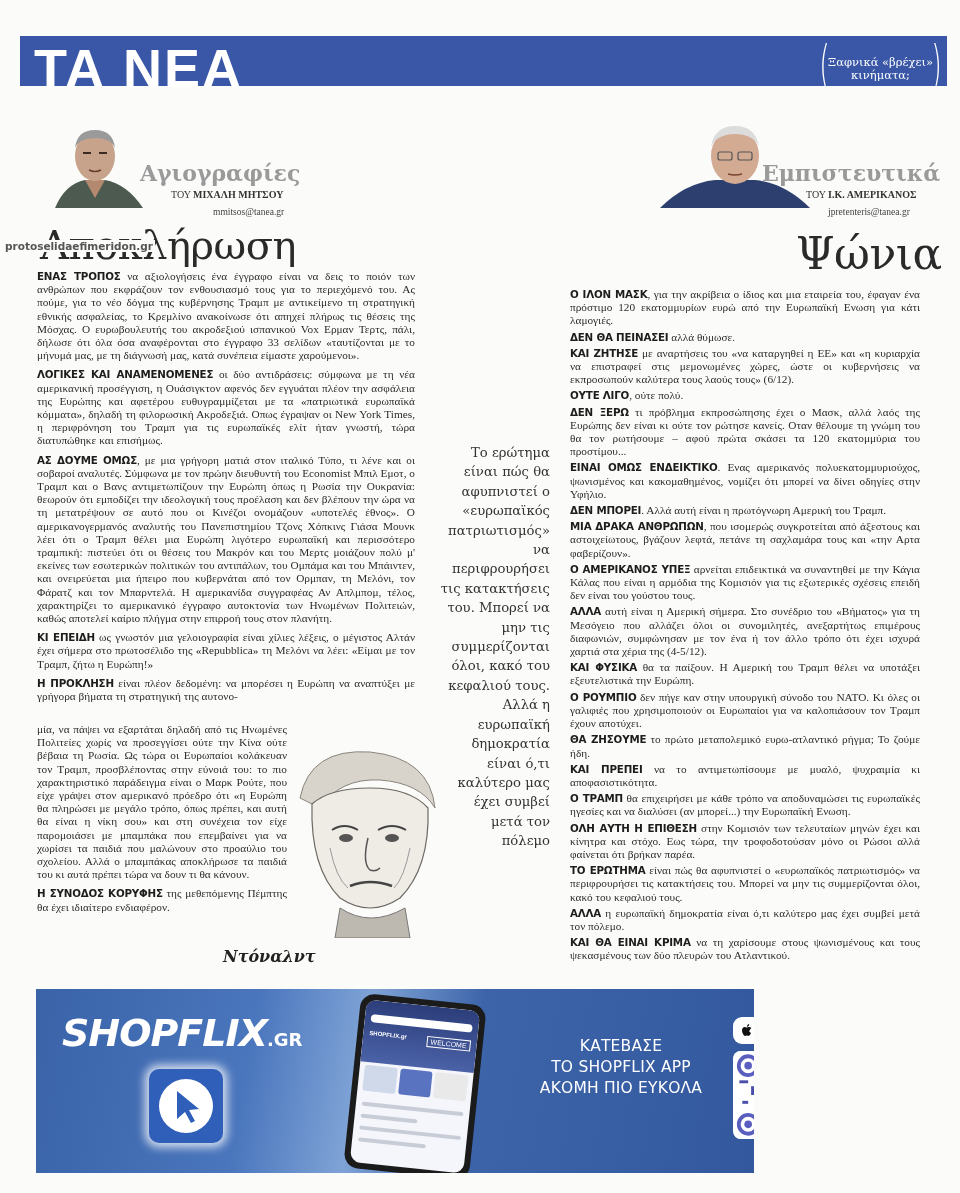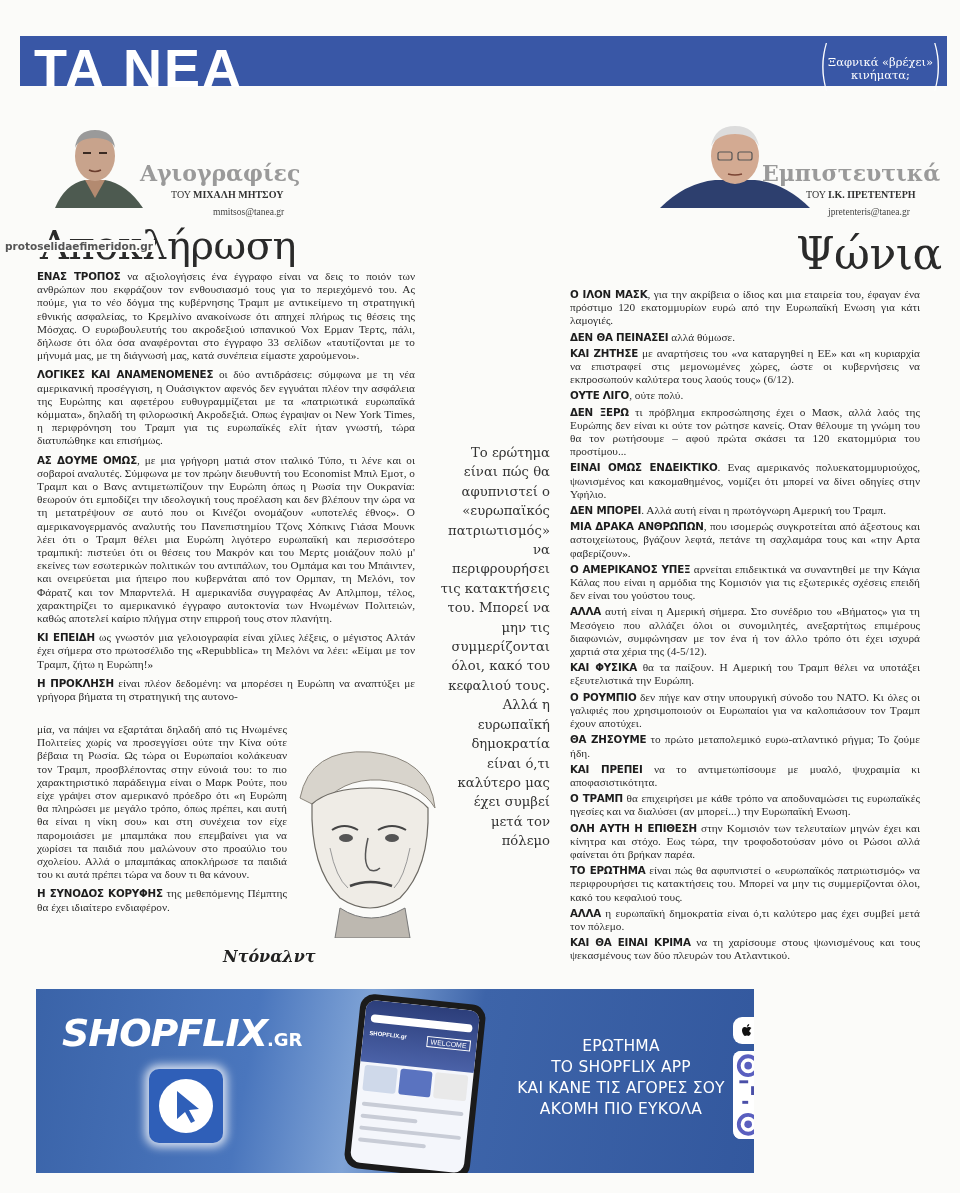--- a/index.html
+++ b/index.html
@@ -112,21 +112,21 @@
     <ellipse cx="75" cy="38" rx="24" ry="28" fill="#d3aa92"></ellipse>
     <path d="M51 28 Q55 8 75 8 Q95 8 99 28 Q92 16 75 16 Q58 16 51 28 Z" fill="#dcdcdc"></path>
     <rect x="58" y="34" width="14" height="8" rx="2" fill="none" stroke="#555" stroke-width="1.2"></rect>
     <rect x="78" y="34" width="14" height="8" rx="2" fill="none" stroke="#555" stroke-width="1.2"></rect>
     <path d="M68 56 Q75 58 82 56" stroke="#7a4433" stroke-width="1.5" fill="none"></path>
   </svg>
 </div>
 <div class="colname" style="left:762px; top:160px;">Εμπιστευτικά</div>
 <div class="byline" style="left:806px; top:189px;">
   <span>ΤΟΥ</span>
-  <b>Ι.Κ. ΠΡΕΤΕΝΤΕΡΗ</b>
+  <b>Ι.Κ. ΑΜΕΡΙΚΑΝΟΣ</b>
 </div>
 <div class="email" style="left:818px; top:207px;">jpretenteris@tanea.gr</div>
 <div class="headline" style="left:796px; top:228px; font-size:44px;">Ψώνια</div>
 
 <div class="article col1">
   <p><span class="lead">ΕΝΑΣ ΤΡΟΠΟΣ</span><span> να αξιολογήσεις ένα έγγραφο είναι να δεις το ποιόν των ανθρώπων που εκφράζουν τον ενθουσιασμό τους για το περιεχόμενό του. Ας πούμε, για το νέο δόγμα της κυβέρνησης Τραμπ με αντικείμενο τη στρατηγική εθνικής ασφαλείας, το Κρεμλίνο ανακοίνωσε ότι απηχεί πλήρως τις θέσεις της Μόσχας. Ο ευρωβουλευτής του ακροδεξιού ισπανικού Vox Ερμαν Τερτς, πάλι, δήλωσε ότι όλα όσα αναφέρονται στο έγγραφο 33 σελίδων «ταυτίζονται με το μήνυμά μας, με τη διάγνωσή μας, κατά συνέπεια είμαστε χαρούμενοι».</span></p>
   <p><span class="lead">ΛΟΓΙΚΕΣ ΚΑΙ ΑΝΑΜΕΝΟΜΕΝΕΣ</span><span> οι δύο αντιδράσεις: σύμφωνα με τη νέα αμερικανική προσέγγιση, η Ουάσιγκτον αφενός δεν εγγυάται πλέον την ασφάλεια της Ευρώπης και αφετέρου ευθυγραμμίζεται με τα «πατριωτικά ευρωπαϊκά κόμματα», δηλαδή τη φιλορωσική Ακροδεξιά. Οπως έγραψαν οι New York Times, η περιφρόνηση του Τραμπ για τις ευρωπαϊκές ελίτ ήταν γνωστή, τώρα διατυπώθηκε και επισήμως.</span></p>
   <p><span class="lead">ΑΣ ΔΟΥΜΕ ΟΜΩΣ</span><span>, με μια γρήγορη ματιά στον ιταλικό Τύπο, τι λένε και οι σοβαροί αναλυτές. Σύμφωνα με τον πρώην διευθυντή του Economist Μπιλ Εμοτ, ο Τραμπ και ο Βανς αντιμετωπίζουν την Ευρώπη όπως η Ρωσία την Ουκρανία: θεωρούν ότι εμποδίζει την ιδεολογική τους προέλαση και δεν βλέπουν την ώρα να τη μετατρέψουν σε αυτό που οι Κινέζοι ονομάζουν «υποτελές έθνος». Ο αμερικανογερμανός αναλυτής του Πανεπιστημίου Τζονς Χόπκινς Γιάσα Μουνκ λέει ότι ο Τραμπ θέλει μια Ευρώπη λιγότερο ευρωπαϊκή και περισσότερο τραμπική: πιστεύει ότι οι θέσεις του Μακρόν και του Μερτς μοιάζουν πολύ μ' εκείνες των εσωτερικών πολιτικών του αντιπάλων, του Ομπάμα και του Μπάιντεν, και ονειρεύεται μια ήπειρο που κυβερνάται από τον Ορμπαν, τη Μελόνι, τον Φάρατζ και τον Μπαρντελά. Η αμερικανίδα συγγραφέας Αν Απλμπομ, τέλος, χαρακτηρίζει το αμερικανικό έγγραφο αυτοκτονία των Ηνωμένων Πολιτειών, καθώς αποτελεί καίριο πλήγμα στην επιρροή τους στον πλανήτη.</span></p>
   <p><span class="lead">ΚΙ ΕΠΕΙΔΗ</span><span> ως γνωστόν μια γελοιογραφία είναι χίλιες λέξεις, ο μέγιστος Αλτάν έχει σήμερα στο πρωτοσέλιδο της «Repubblica» τη Μελόνι να λέει: «Είμαι με τον Τραμπ, ζήτω η Ευρώπη!»</span></p>
   <p><span class="lead">Η ΠΡΟΚΛΗΣΗ</span><span> είναι πλέον δεδομένη: να μπορέσει η Ευρώπη να αναπτύξει με γρήγορα βήματα τη στρατηγική της αυτονο-</span></p>
@@ -199,23 +199,22 @@
         <div class="card b"></div>
         <div class="card c"></div>
       </div>
       <div class="row"></div>
       <div class="row" style="width:50%;"></div>
       <div class="row"></div>
       <div class="row" style="width:60%;"></div>
     </div>
   </div>
   <div class="cta">
-    <div>ΕΡΩΤΗΜΑ</div>
+    <div>ΚΑΤΕΒΑΣΕ</div>
     <div>ΤΟ SHOPFLIX APP</div>
-    <div>ΚΑΙ ΚΑΝΕ ΤΙΣ ΑΓΟΡΕΣ ΣΟΥ</div>
     <div>ΑΚΟΜΗ ΠΙΟ ΕΥΚΟΛΑ</div>
   </div>
   <div class="store apple">
     <svg class="ico" viewBox="0 0 16 16">
       <path d="M11 8.5c0-1.6 1.3-2.3 1.4-2.4-.8-1.1-1.9-1.2-2.3-1.2-1-.1-1.9.6-2.4.6-.5 0-1.3-.6-2.1-.6C4.4 4.9 3 6 3 8.3c0 2.5 1.8 5.7 3 5.7.6 0 1-.4 1.8-.4s1.1.4 1.8.4c1.1 0 2.2-2.4 2.4-3.2-.1 0-1.9-.7-2-2.3zM9.6 3.9c.4-.5.7-1.2.6-1.9-.6 0-1.3.4-1.7.9-.4.4-.7 1.1-.6 1.8.7.1 1.3-.3 1.7-.8z" fill="#111"></path>
     </svg>
     <span class="small">Download on the</span>
     <span class="big">App Store</span>
   </div>
   <div class="store google">

